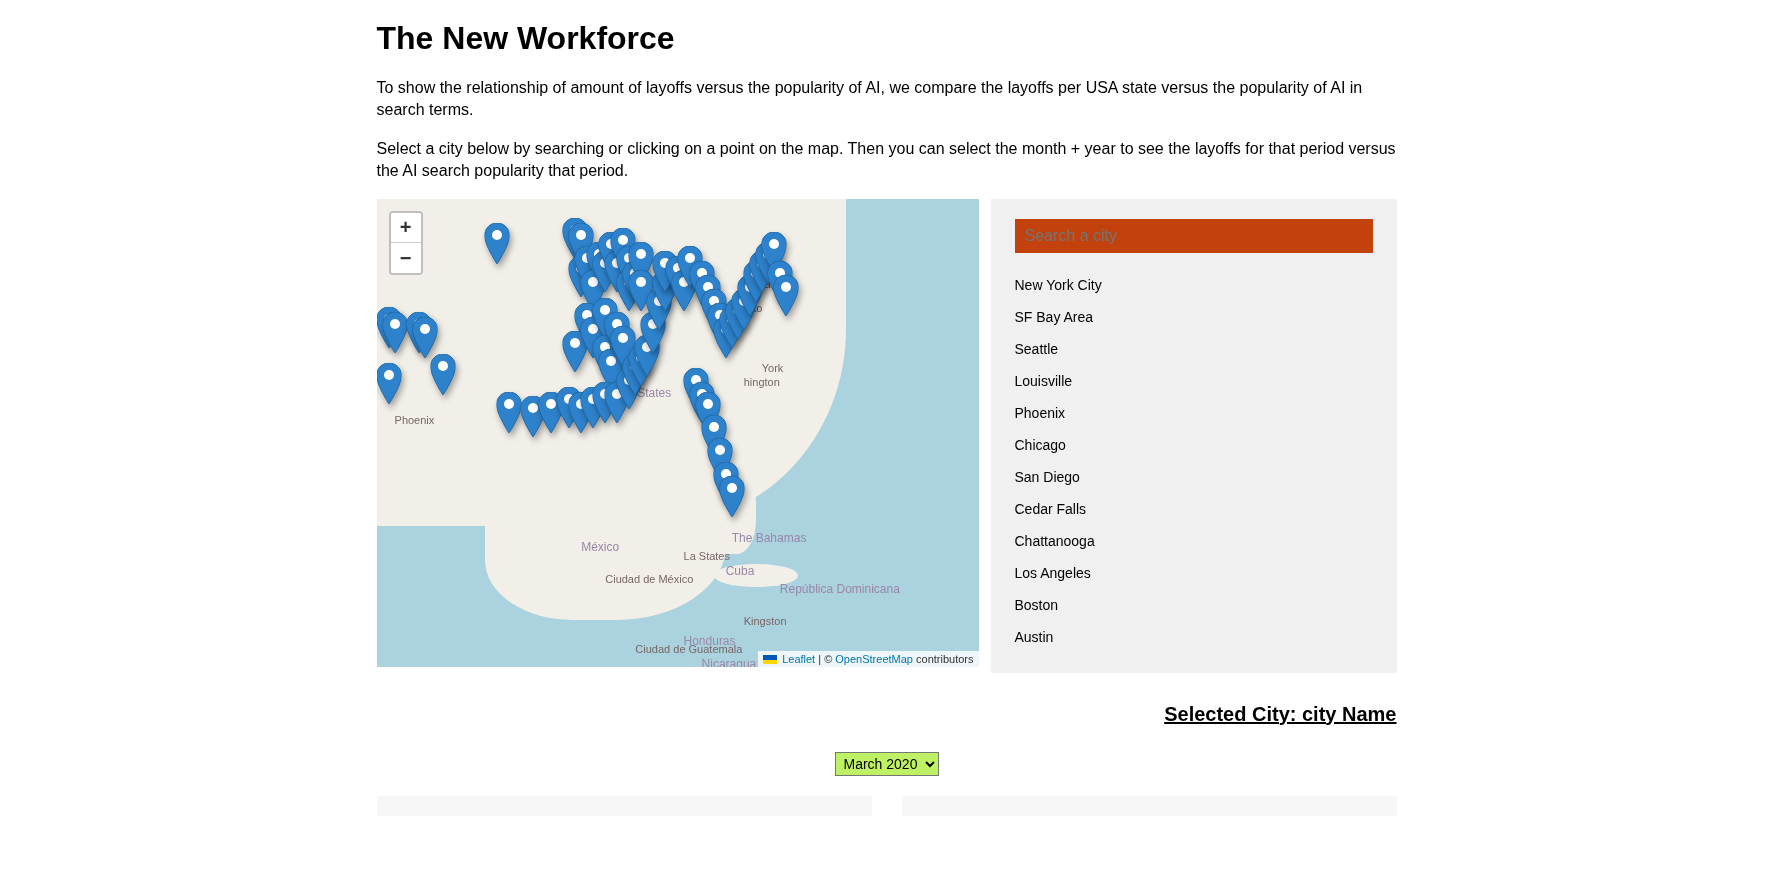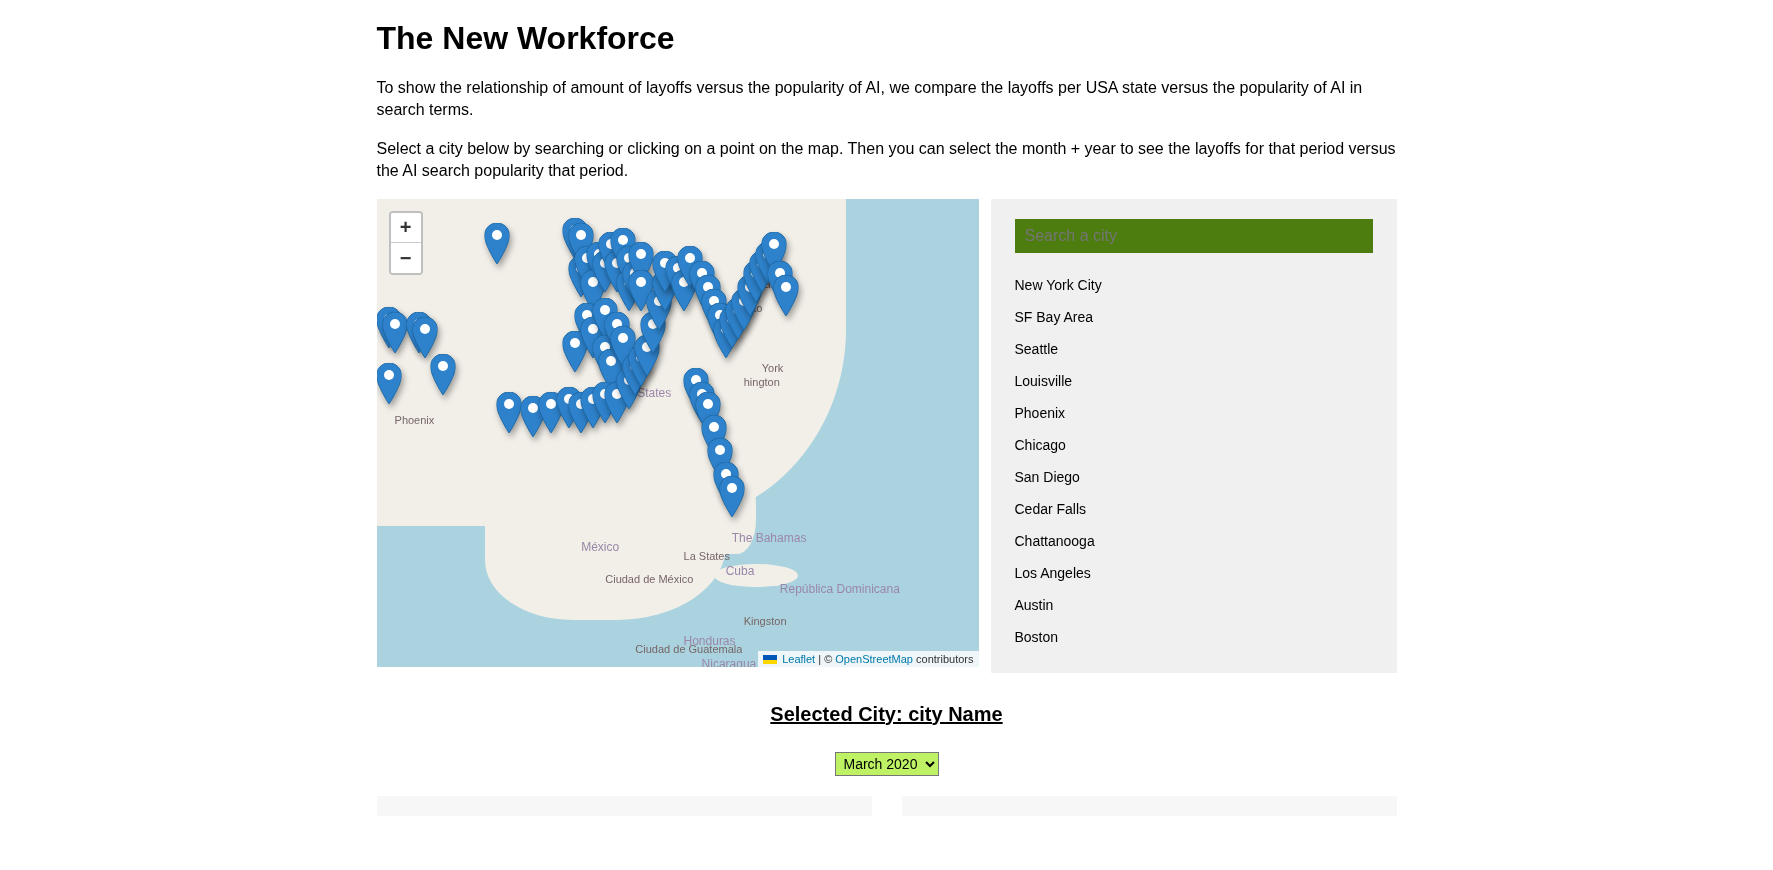--- a/index.html
+++ b/index.html
@@ -118,34 +118,34 @@
   flex: 1;
   background: #f0f0f0;
   padding: 20px 24px;
   overflow-y: auto;
 }
 .sidebar input {
   width: 100%;
   padding: 8px 10px;
   font-size: 16px;
   border: none;
-  background: #4d7c0f;
+  background: #c2410c;
   margin-bottom: 16px;
   outline: none;
 }
 .city-list {
   list-style: none;
 }
 .city-list li {
   font-size: 14px;
   padding: 8px 0;
   cursor: pointer;
 }
 .selected-city {
-  text-align: center;
+  text-align: right;
   font-size: 20px;
   font-weight: 700;
   text-decoration: underline;
   margin-bottom: 26px;
 }
 .month-sel-row {
   text-align: center;
   margin-bottom: 20px;
 }
 .month-sel-row select {
@@ -500,22 +500,22 @@
           <li>New York City</li>
           <li>SF Bay Area</li>
           <li>Seattle</li>
           <li>Louisville</li>
           <li>Phoenix</li>
           <li>Chicago</li>
           <li>San Diego</li>
           <li>Cedar Falls</li>
           <li>Chattanooga</li>
           <li>Los Angeles</li>
+          <li>Boston</li>
           <li>Austin</li>
-          <li>Boston</li>
         </ul>
     </div>
   </div>
 
   <div class="selected-city">Selected City: city Name</div>
 
   <div class="month-sel-row">
     <select>
       <option>March 2020</option>
     </select>

